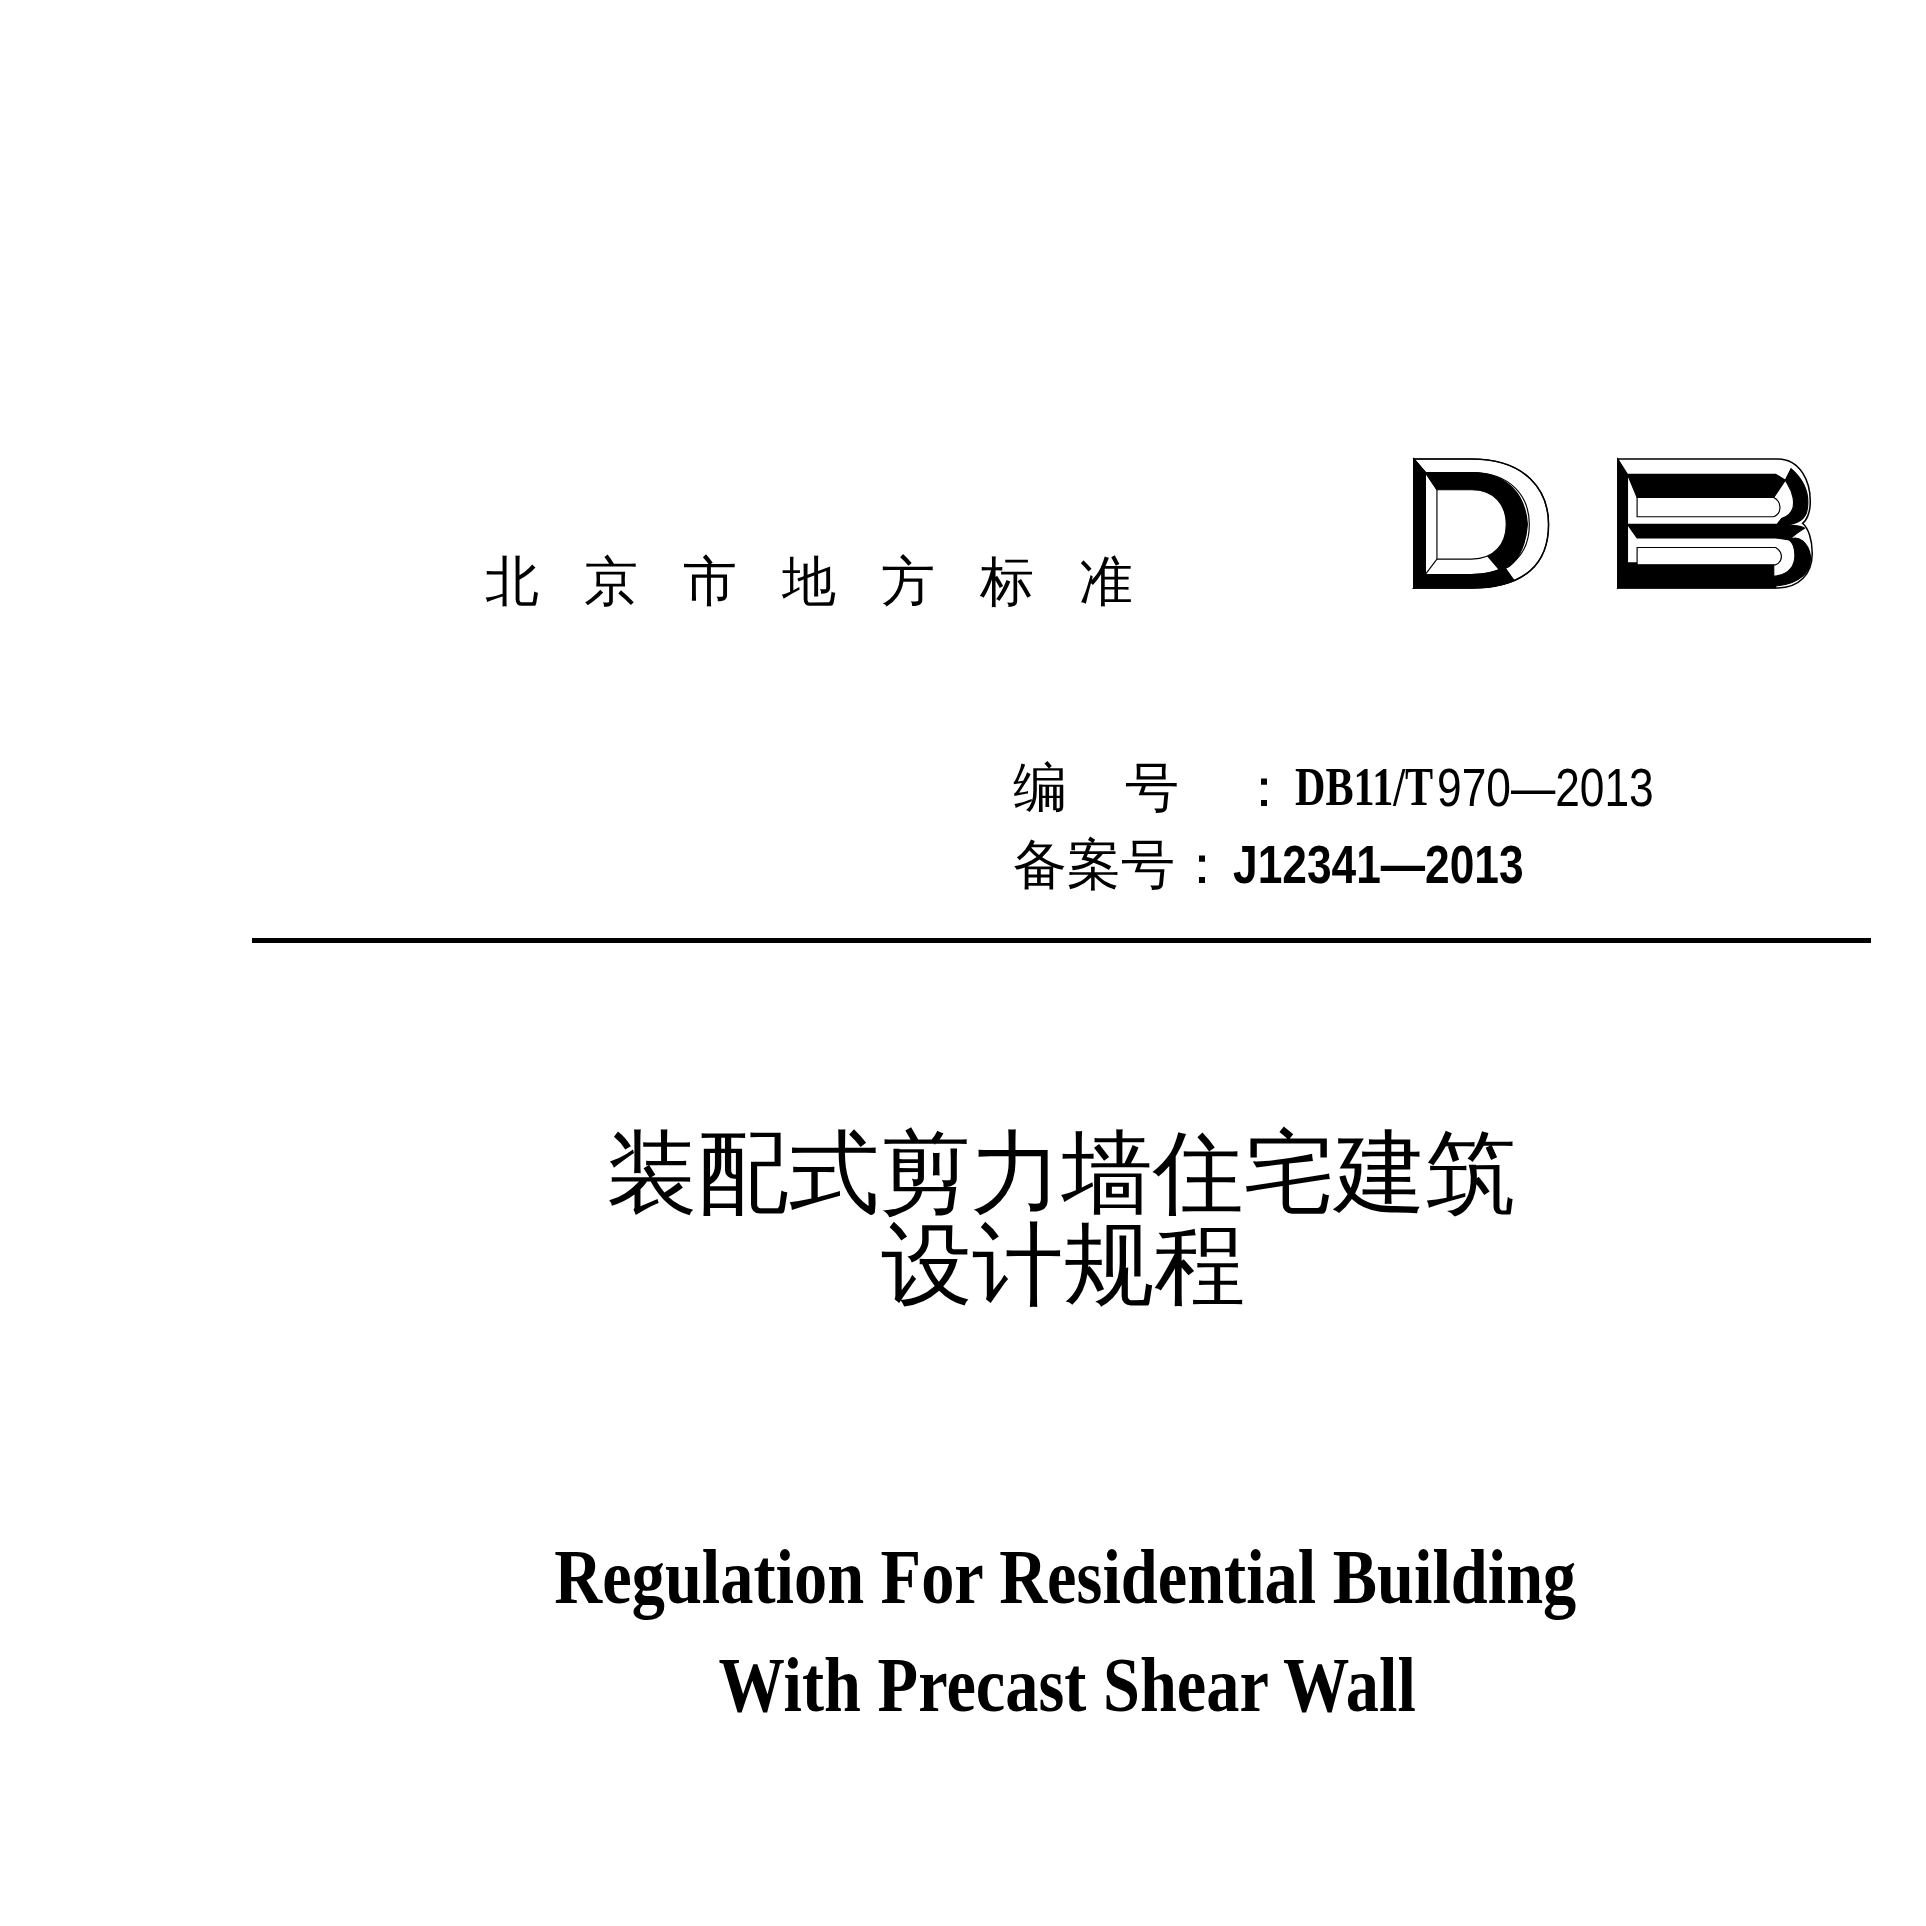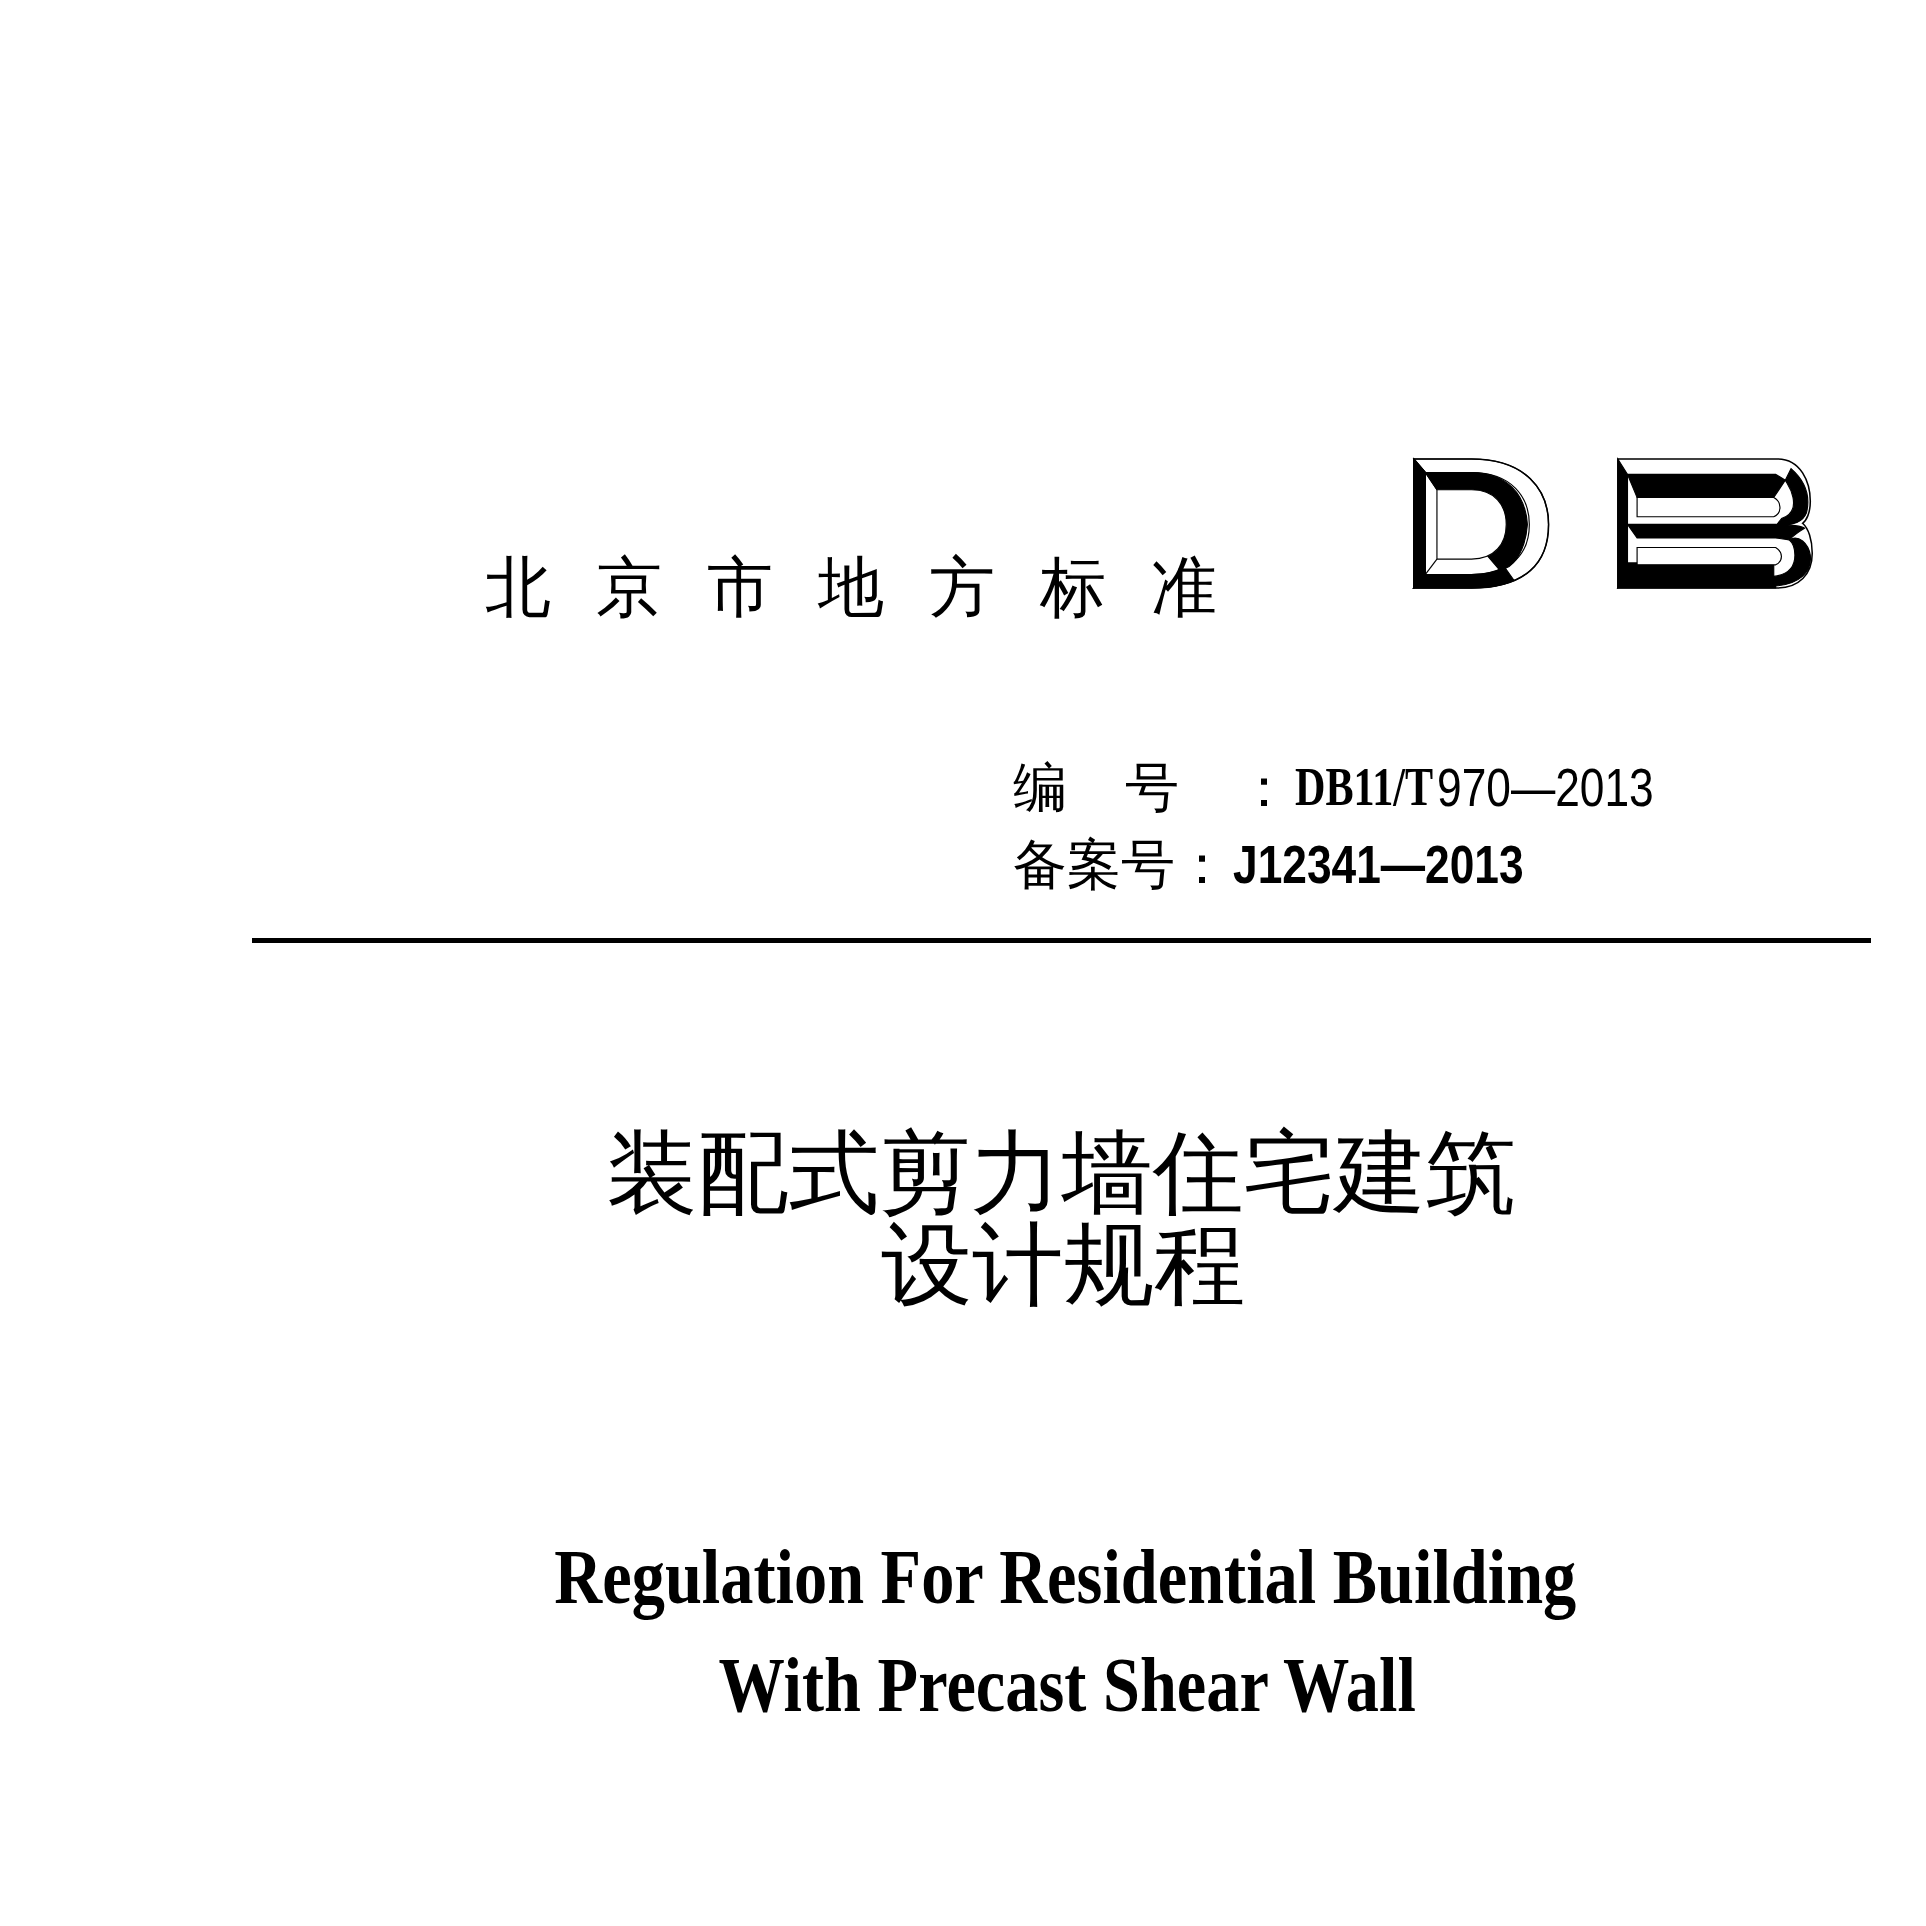--- a/index.html
+++ b/index.html
@@ -13,21 +13,21 @@
       position: relative;
       overflow: hidden;
       color: #000000;
       font-family: "DejaVu Sans", "Liberation Sans", sans-serif;
     }
     .abs { position: absolute; white-space: nowrap; }
 
     
     .std-type {
       left: 485px; top: 555px;
-      font-size: 66px;
+      font-size: 54px;
       letter-spacing: 45px;
       line-height: 1;
     }
 
     
     .db-logo {
       left: 1410px; top: 451px;
       width: 408px; height: 143px;
     }
 

